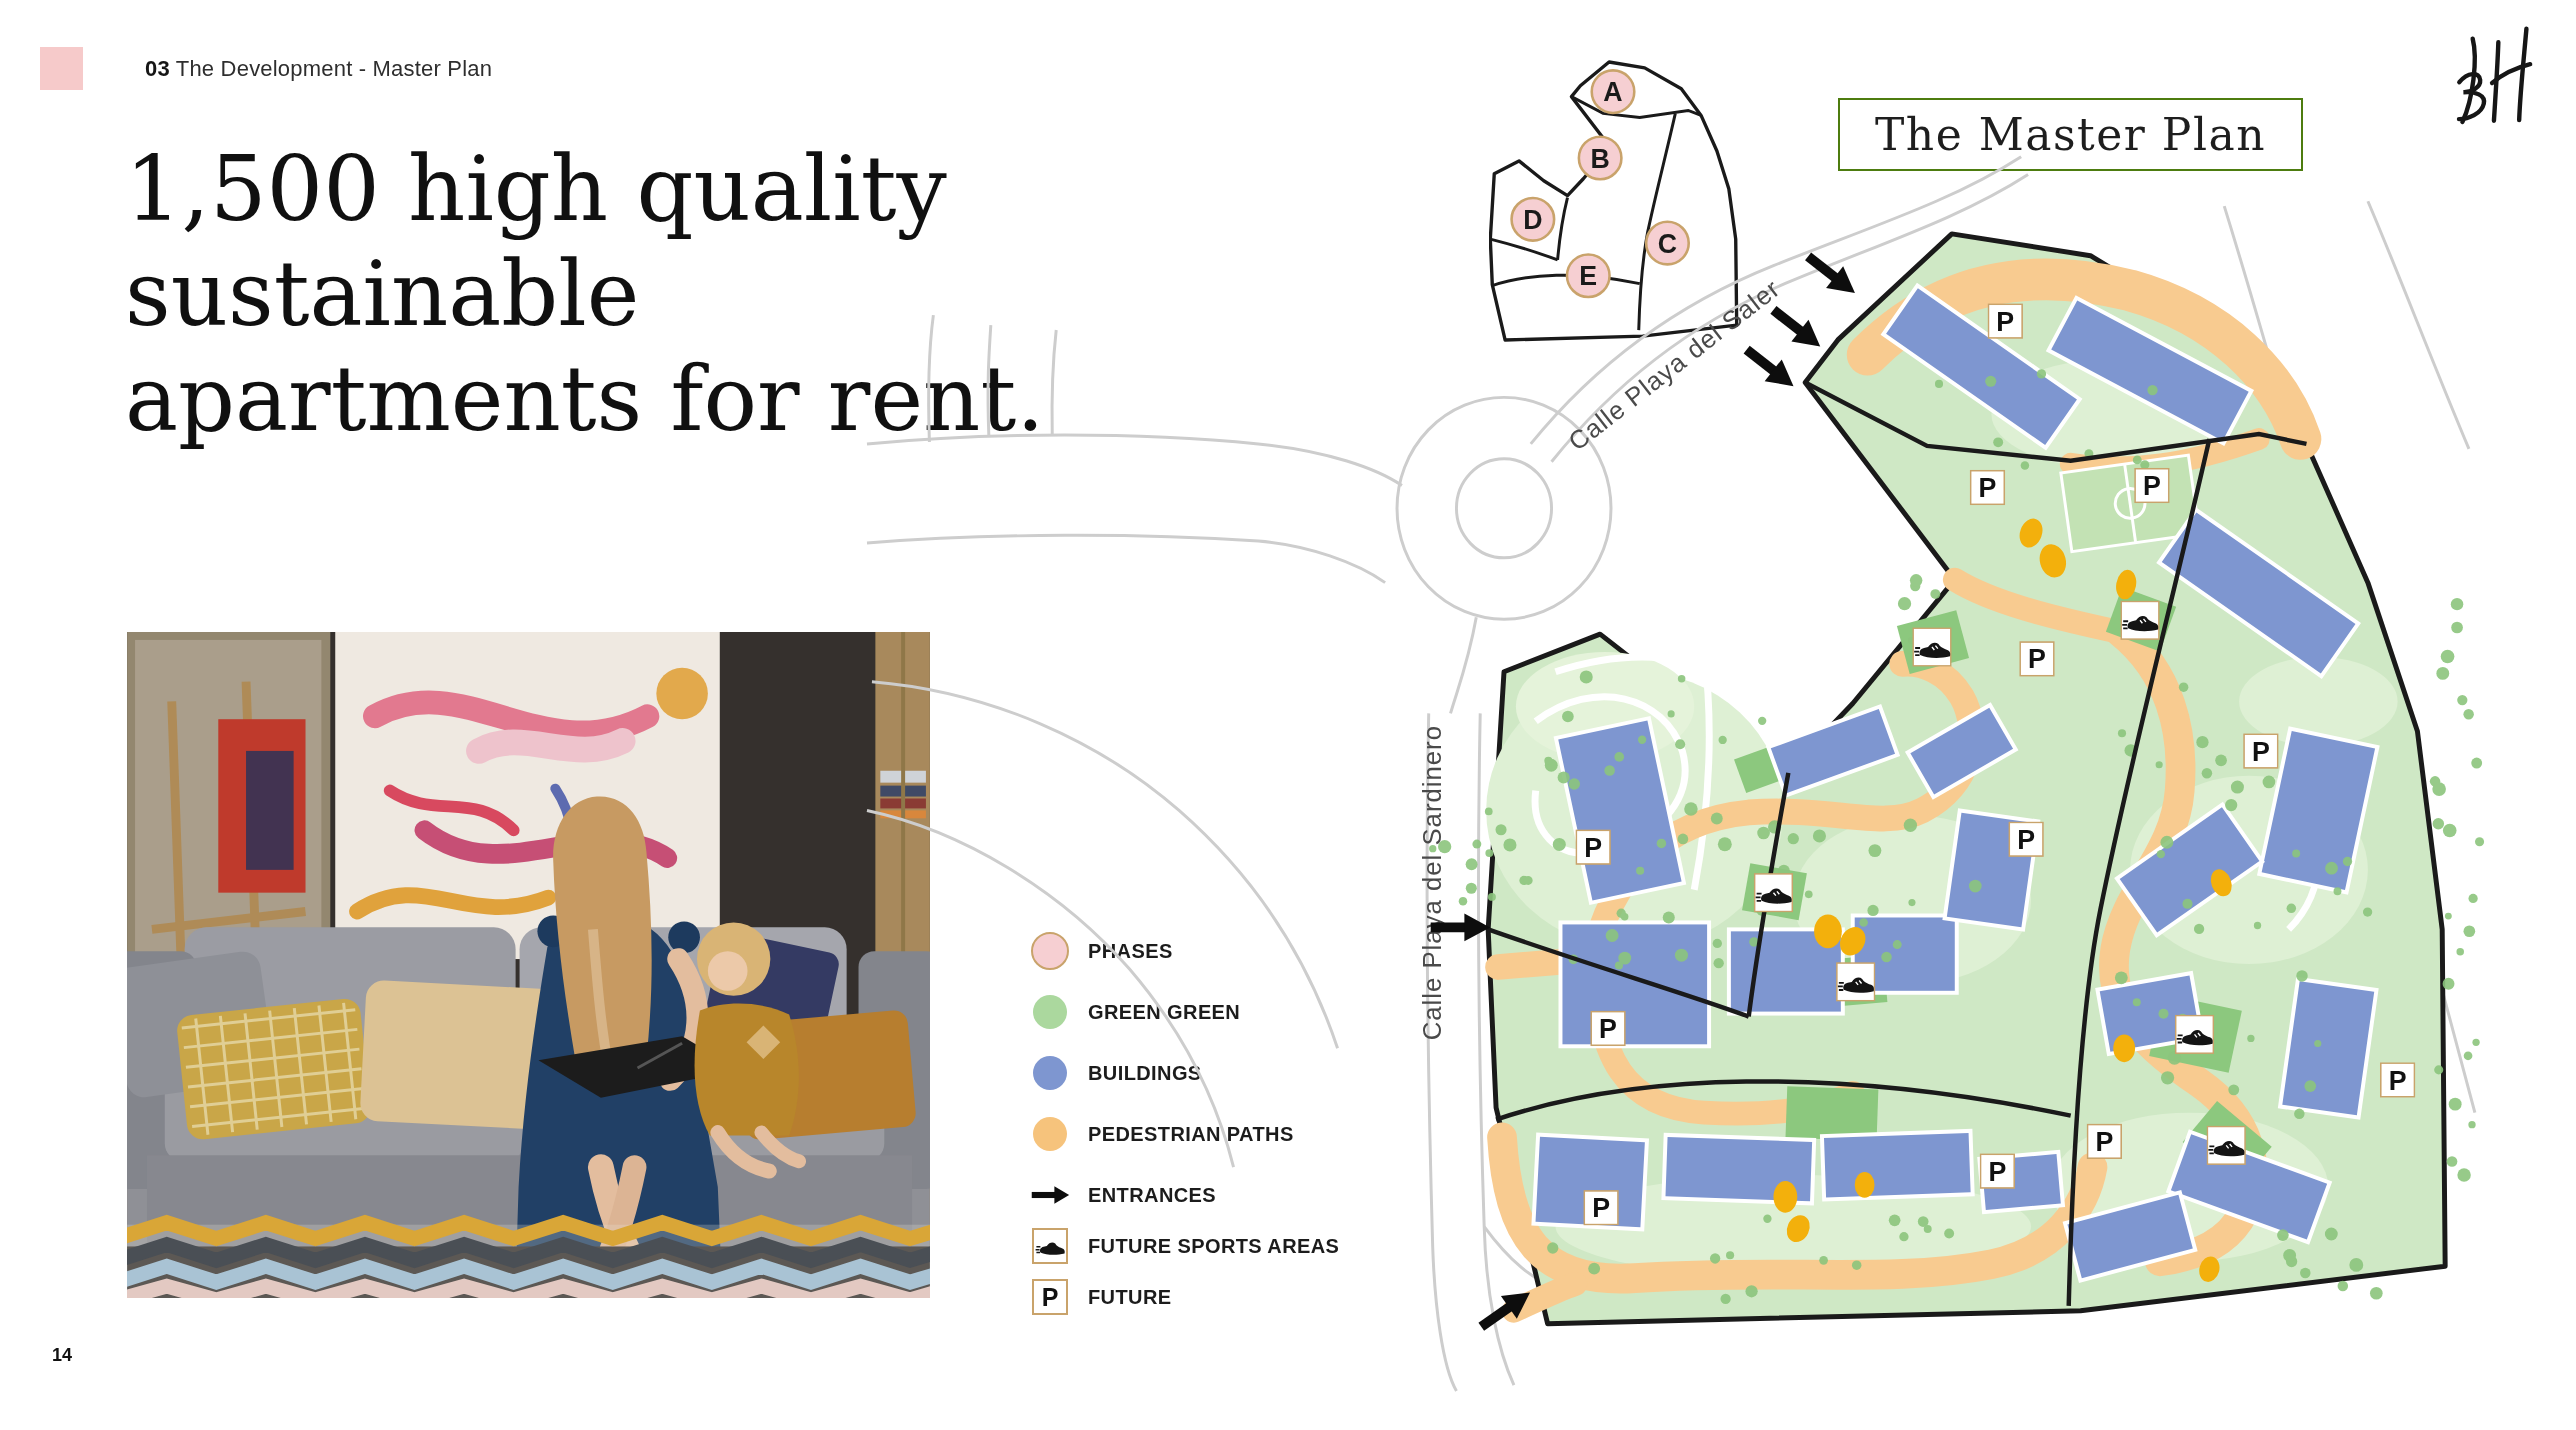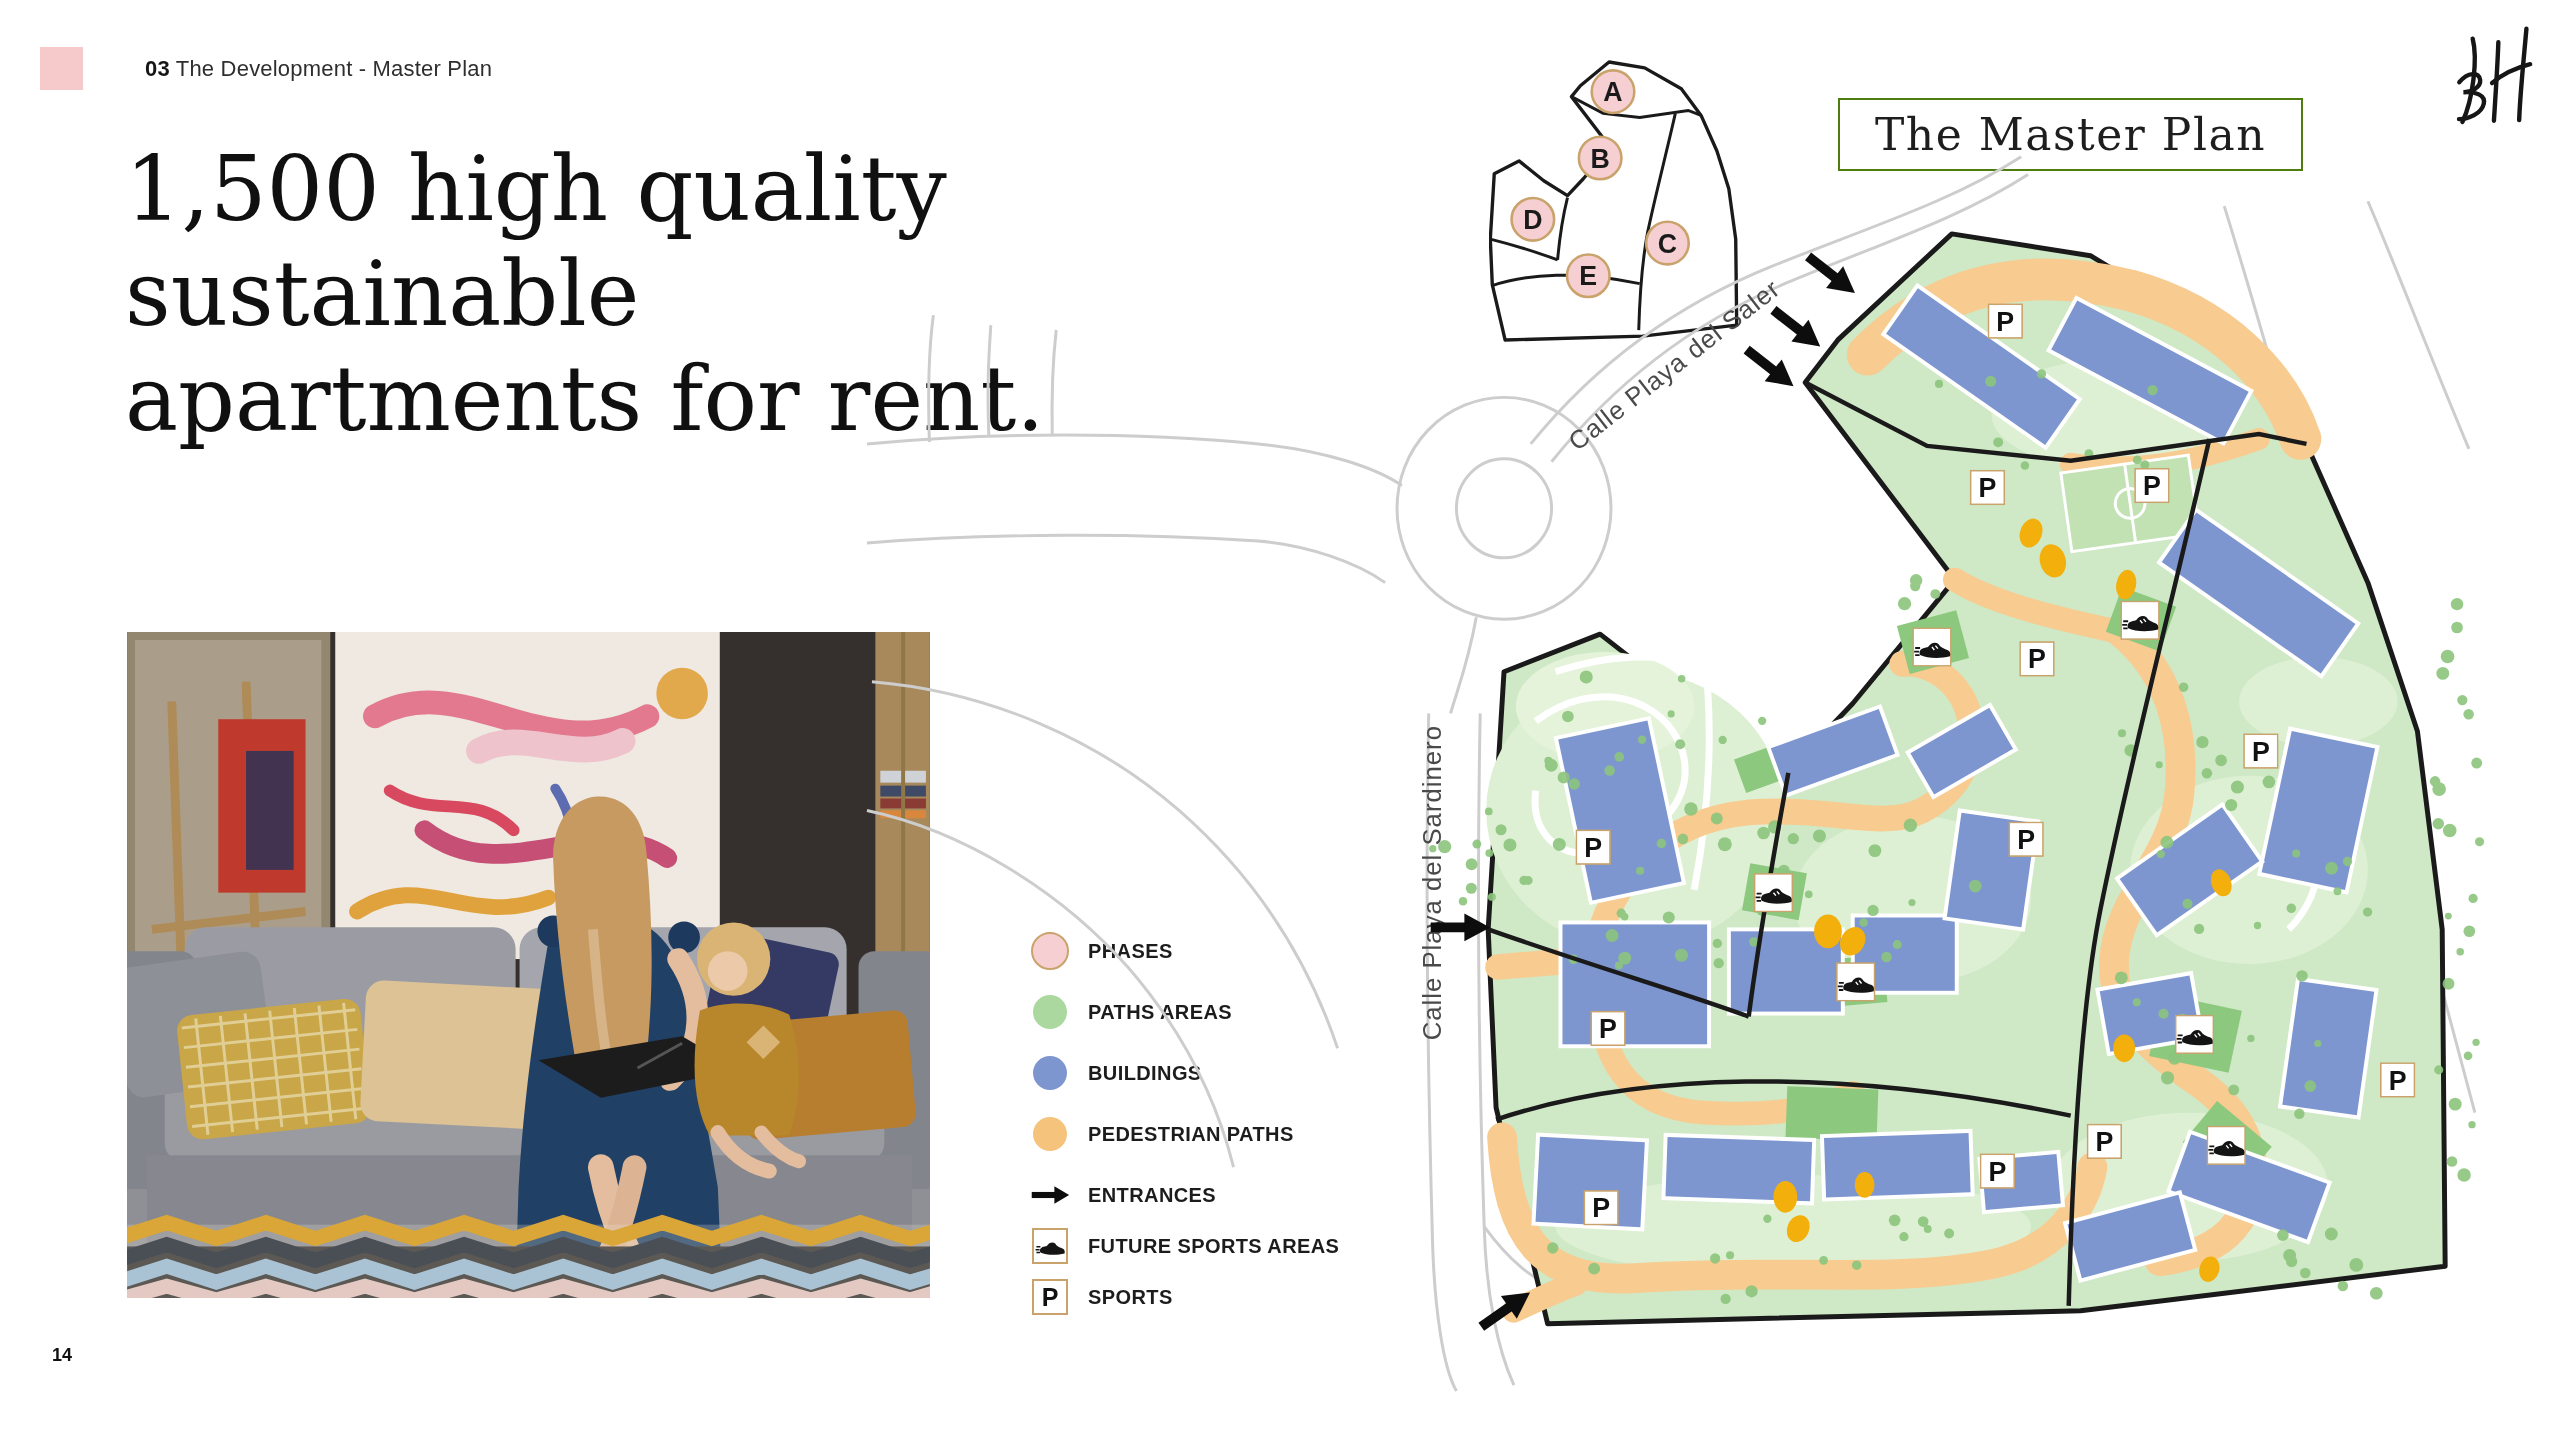--- a/index.html
+++ b/index.html
@@ -163,21 +163,21 @@
       <div class="legend-item">
         <span class="legend-icon">
           <span class="lg-circle" style="background: rgb(246, 207, 210); border: 2px solid rgb(201, 163, 107);"></span>
         </span>
         <span class="legend-label">PHASES</span>
       </div>
       <div class="legend-item">
         <span class="legend-icon">
           <span class="lg-circle" style="background: rgb(171, 216, 158);"></span>
         </span>
-        <span class="legend-label">PATHS AREAS</span>
+        <span class="legend-label">GREEN GREEN</span>
       </div>
       <div class="legend-item">
         <span class="legend-icon">
           <span class="lg-circle" style="background: rgb(126, 150, 208);"></span>
         </span>
         <span class="legend-label">BUILDINGS</span>
       </div>
       <div class="legend-item">
         <span class="legend-icon">
           <span class="lg-circle" style="background: rgb(246, 195, 124);"></span>
@@ -203,21 +203,21 @@
           </span>
         </span>
         <span class="legend-label">FUTURE SPORTS AREAS</span>
       </div>
       <div class="legend-item compact">
         <span class="legend-icon">
           <span class="lg-square">
             <span class="pletter">P</span>
           </span>
         </span>
-        <span class="legend-label">SPORTS</span>
+        <span class="legend-label">FUTURE</span>
       </div>
     </div>
 
   <div id="mp-title">
     <span>The Master Plan</span>
   </div>
 
   <div id="phase-diagram">
     <svg width="250" height="285" viewBox="0 0 252 288">
       <path d="M92,27 L121,3 L157,9 L194,30 L214,57 L230,93 L242,131 L249,182 L250,269 L155,280 L16,284 L3,228 L1,182 L5,116 L30,103 L55,123 L79,138 L95,121 L122,89 L83,38 Z" fill="#ffffff" stroke="#1a1a1a" stroke-width="3.4" stroke-linejoin="round"></path>

